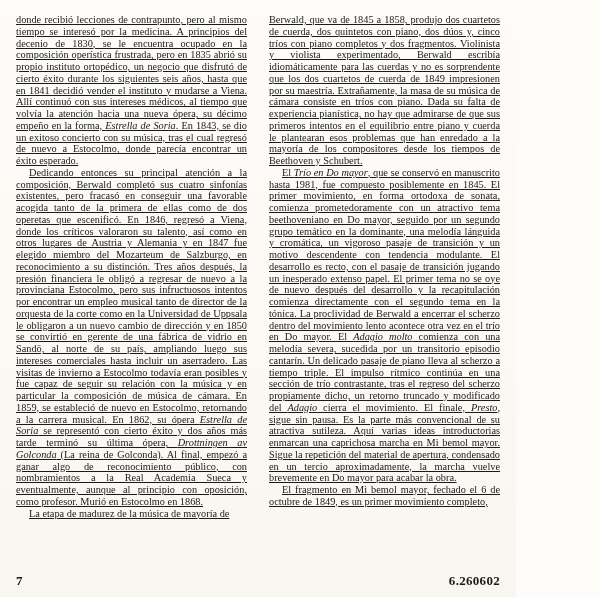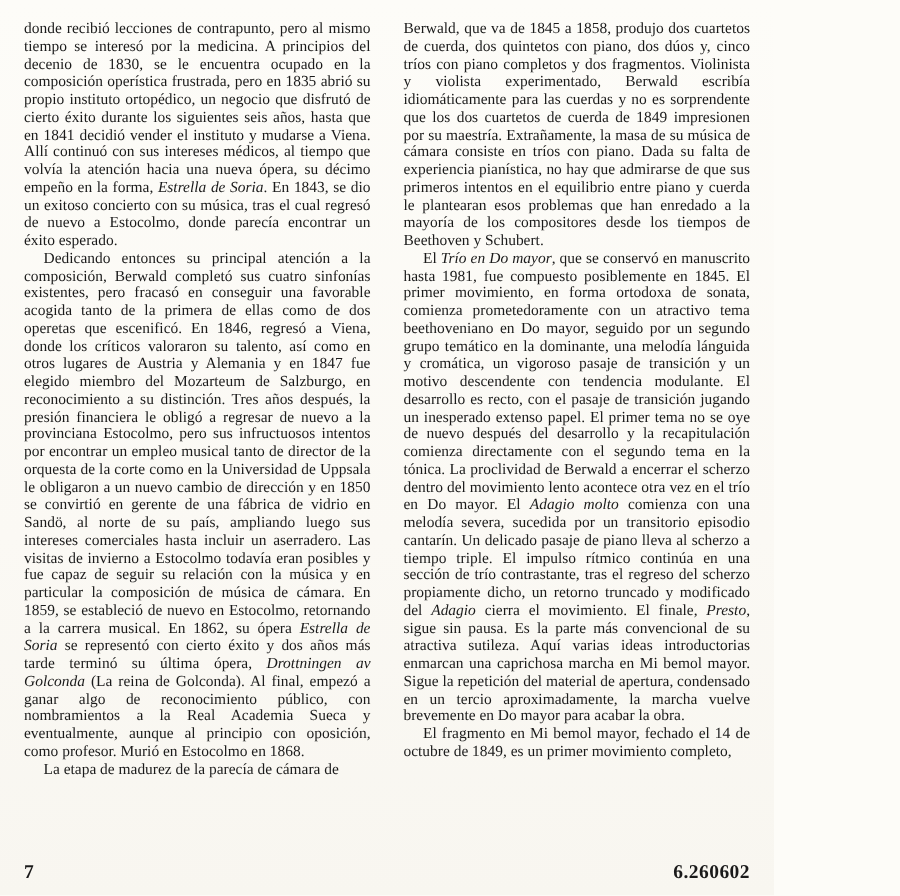--- a/index.html
+++ b/index.html
@@ -14,20 +14,21 @@
     color: #1a1a1a;
     overflow: hidden;
   }
   .page {
     position: relative;
     width: 516px;
     height: 597px;
     box-sizing: border-box;
     padding: 14px 16px 4px 16px;
     background: linear-gradient(180deg, #fdfcf8 0%, #fbf9f4 60%, #f8f6f0 100%);
+    text-decoration: underline;
   }
   .columns {
     display: flex;
     gap: 22px;
     height: 545px;
   }
   .col {
     width: 272px;
     font-size: 10.3px;
     line-height: 11.75px;
@@ -65,25 +66,25 @@
   }
 </style>
 </head>
 <body>
 
 <div class="page">
   <div class="columns">
     <div class="col">
       <p class="noindent">donde recibió lecciones de contrapunto, pero al mismo tiempo se interesó por la medicina. A principios del decenio de 1830, se le encuentra ocupado en la composición operística frustrada, pero en 1835 abrió su propio instituto ortopédico, un negocio que disfrutó de cierto éxito durante los siguientes seis años, hasta que en 1841 decidió vender el instituto y mudarse a Viena. Allí continuó con sus intereses médicos, al tiempo que volvía la atención hacia una nueva ópera, su décimo empeño en la forma, <em>Estrella de Soria</em>. En 1843, se dio un exitoso concierto con su música, tras el cual regresó de nuevo a Estocolmo, donde parecía encontrar un éxito esperado.</p>
       <p>Dedicando entonces su principal atención a la composición, Berwald completó sus cuatro sinfonías existentes, pero fracasó en conseguir una favorable acogida tanto de la primera de ellas como de dos operetas que escenificó. En 1846, regresó a Viena, donde los críticos valoraron su talento, así como en otros lugares de Austria y Alemania y en 1847 fue elegido miembro del Mozarteum de Salzburgo, en reconocimiento a su distinción. Tres años después, la presión financiera le obligó a regresar de nuevo a la provinciana Estocolmo, pero sus infructuosos intentos por encontrar un empleo musical tanto de director de la orquesta de la corte como en la Universidad de Uppsala le obligaron a un nuevo cambio de dirección y en 1850 se convirtió en gerente de una fábrica de vidrio en Sandö, al norte de su país, ampliando luego sus intereses comerciales hasta incluir un aserradero. Las visitas de invierno a Estocolmo todavía eran posibles y fue capaz de seguir su relación con la música y en particular la composición de música de cámara. En 1859, se estableció de nuevo en Estocolmo, retornando a la carrera musical. En 1862, su ópera <em>Estrella de Soria</em> se representó con cierto éxito y dos años más tarde terminó su última ópera, <em>Drottningen av Golconda</em> (La reina de Golconda). Al final, empezó a ganar algo de reconocimiento público, con nombramientos a la Real Academia Sueca y eventualmente, aunque al principio con oposición, como profesor. Murió en Estocolmo en 1868.</p>
-      <p>La etapa de madurez de la parecía de cámara de</p>
+      <p>La etapa de madurez de la música de mayoría de</p>
     </div>
     <div class="col">
       <p class="noindent">Berwald, que va de 1845 a 1858, produjo dos cuartetos de cuerda, dos quintetos con piano, dos dúos y, cinco tríos con piano completos y dos fragmentos. Violinista y violista experimentado, Berwald escribía idiomáticamente para las cuerdas y no es sorprendente que los dos cuartetos de cuerda de 1849 impresionen por su maestría. Extrañamente, la masa de su música de cámara consiste en tríos con piano. Dada su falta de experiencia pianística, no hay que admirarse de que sus primeros intentos en el equilibrio entre piano y cuerda le plantearan esos problemas que han enredado a la mayoría de los compositores desde los tiempos de Beethoven y Schubert.</p>
       <p>El <em>Trío en Do mayor</em>, que se conservó en manuscrito hasta 1981, fue compuesto posiblemente en 1845. El primer movimiento, en forma ortodoxa de sonata, comienza prometedoramente con un atractivo tema beethoveniano en Do mayor, seguido por un segundo grupo temático en la dominante, una melodía lánguida y cromática, un vigoroso pasaje de transición y un motivo descendente con tendencia modulante. El desarrollo es recto, con el pasaje de transición jugando un inesperado extenso papel. El primer tema no se oye de nuevo después del desarrollo y la recapitulación comienza directamente con el segundo tema en la tónica. La proclividad de Berwald a encerrar el scherzo dentro del movimiento lento acontece otra vez en el trío en Do mayor. El <em><em>Adagio</em> molto</em> comienza con una melodía severa, sucedida por un transitorio episodio cantarín. Un delicado pasaje de piano lleva al scherzo a tiempo triple. El impulso rítmico continúa en una sección de trío contrastante, tras el regreso del scherzo propiamente dicho, un retorno truncado y modificado del <em>Adagio</em> cierra el movimiento. El finale, <em>Presto</em>, sigue sin pausa. Es la parte más convencional de su atractiva sutileza. Aquí varias ideas introductorias enmarcan una caprichosa marcha en Mi bemol mayor. Sigue la repetición del material de apertura, condensado en un tercio aproximadamente, la marcha vuelve brevemente en Do mayor para acabar la obra.</p>
-      <p>El fragmento en Mi bemol mayor, fechado el 14 de octubre de 1849, es un primer movimiento completo,</p>
+      <p>El fragmento en Mi bemol mayor, fechado el 6 de octubre de 1849, es un primer movimiento completo,</p>
     </div>
   </div>
   <div class="footer">
     <span class="pageno">7</span>
     <span class="catno">6.260602</span>
   </div>
 </div>
 
 </body></html>

